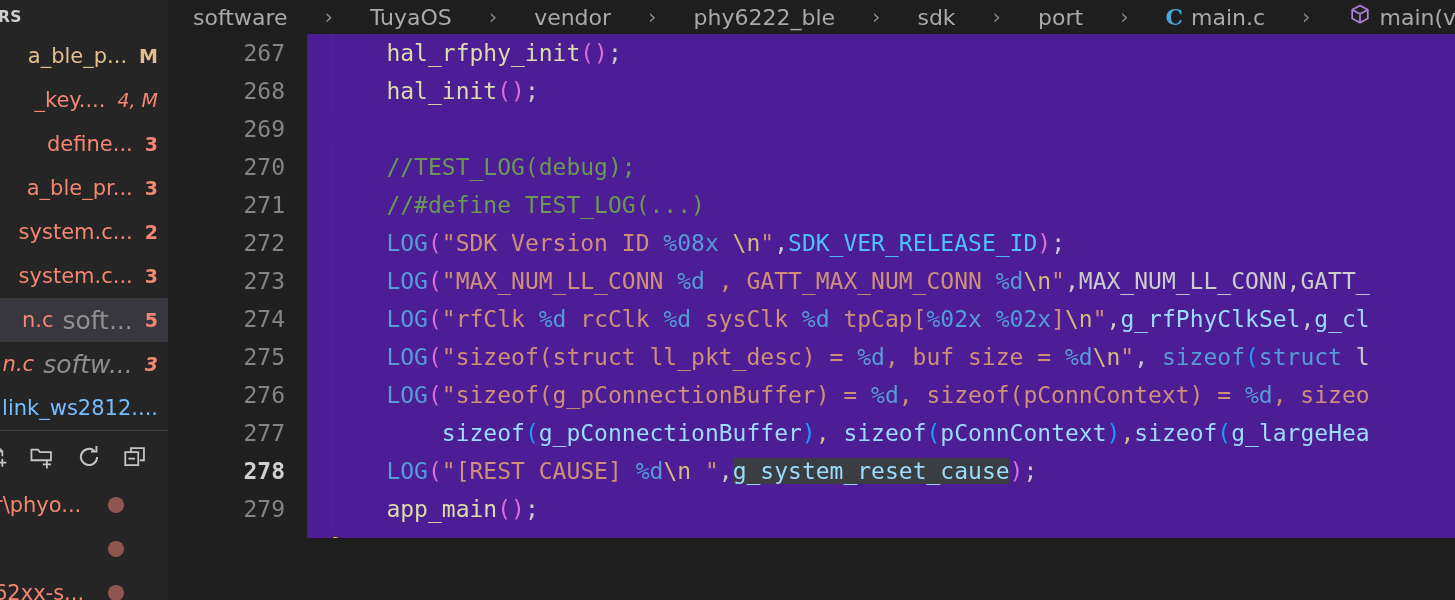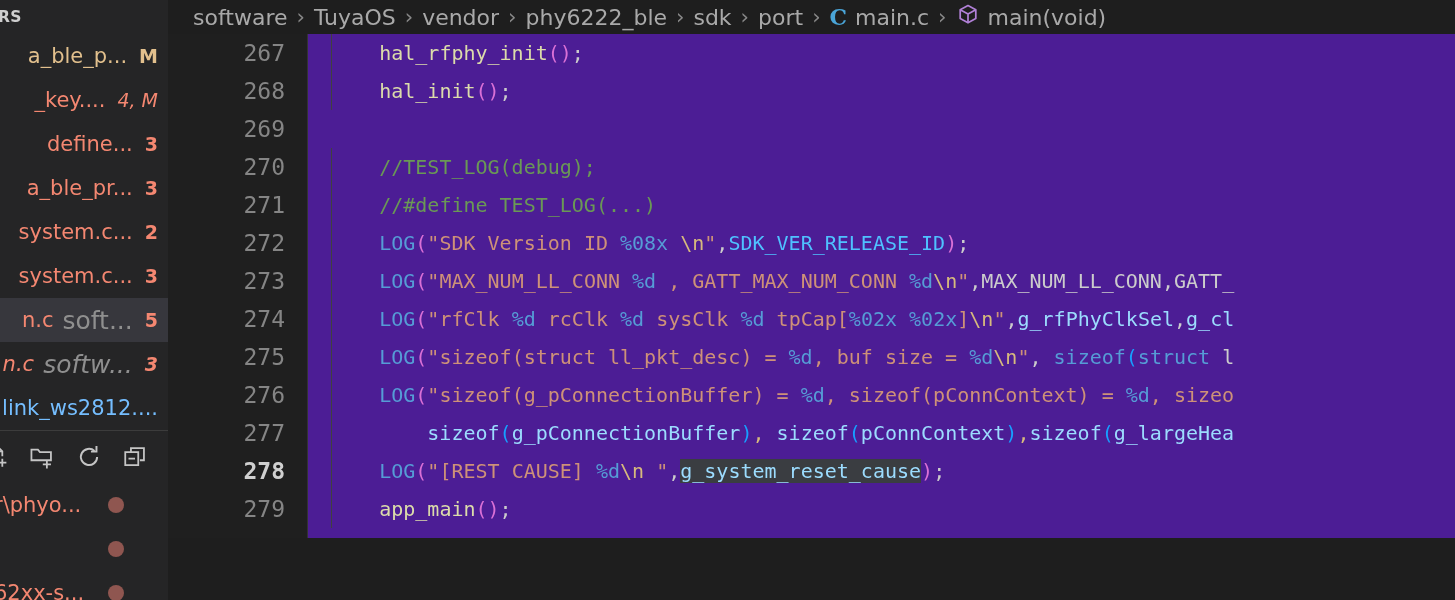--- a/index.html
+++ b/index.html
@@ -56,20 +56,21 @@
   .prob-dot { width:16px; height:16px; border-radius:50%; background:#8f5650; flex:0 0 16px; margin-right:32px;}
 
   
   .editor-area { flex:1 1 auto; position:relative; background:#1e1e1e; overflow:hidden; }
 
   .breadcrumb {
     height:34px; display:flex; align-items:center;
     padding-left:25px; font-size:22px; color:#a9a9a9;
     white-space:nowrap; overflow:hidden; background:#1e1e1e;
     font-family:"DejaVu Sans", sans-serif;
+    gap:28px;
   }
   .bc-item { color:#a9a9a9; }
   .bc-sep { color:#888; margin:0 9px; font-size:21px; }
   .bc-icon-c { color:#4aa5d8; font-weight:bold; margin-right:8px; font-size:22px; font-family:"DejaVu Serif", serif;}
   .bc-sym { display:inline-flex; align-items:center; }
   .bc-cube { margin-right:8px; display:inline-block; vertical-align:-3px; }
 
   .code-pane {
     position:absolute; left:0; top:34px; right:0; bottom:0;
     background:#4c1d95; display:flex;
@@ -79,21 +80,21 @@
     border-right:1px solid #333; position:relative;
   }
   .ln {
     height:38px; line-height:38px; text-align:right; padding-right:22px;
     font-family:"DejaVu Sans Mono", monospace; font-size:23px; color:#858585;
   }
   .ln.active { color:#d0d0d0; font-weight:bold; }
 
   .code {
     flex:1 1 auto; position:relative; overflow:hidden;
-    font-family:"DejaVu Sans Mono", monospace; font-size:20px;
+    font-family:"DejaVu Sans Mono", monospace; font-size:23px;
   }
   .cl { height:38px; line-height:38px; white-space:pre; padding-left:23px; position:relative; }
 
   .indent-guide {
     position:absolute; left:23px; top:0; width:1px; height:38px;
     background:#404040;
   }
 
   
   .t-fn      { color:#dcdcaa; }

